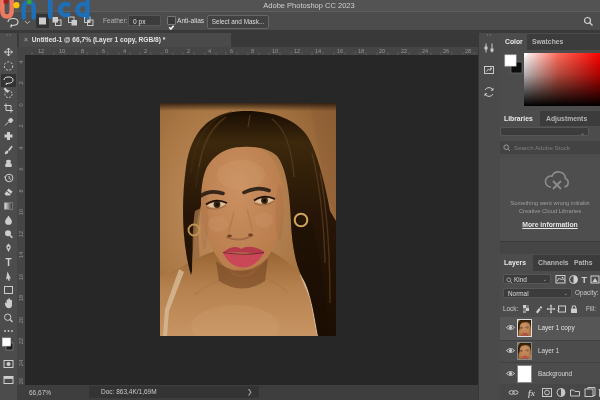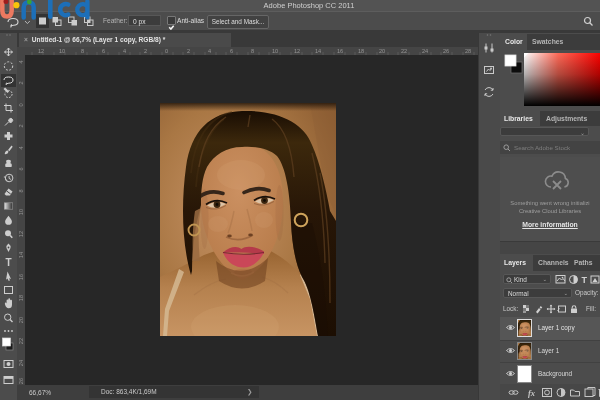--- a/index.html
+++ b/index.html
@@ -20,21 +20,21 @@
   #statusbar{left:17px;top:385px;width:461px;height:15px;background:#3e3e3e;
     color:#c9c9c9;font-size:6.5px;}
   #rightstrip{left:478px;top:33px;width:22px;height:367px;background:#4a4a4a;
     border-left:1px solid #383838;box-sizing:border-box;}
   #panels{left:500px;top:33px;width:100px;height:367px;background:#4c4c4c;}
   .ptabs{position:absolute;left:500px;width:100px;background:#3c3c3c;}
   .input{background:#3c3c3c;border:1px solid #575757;box-sizing:border-box;}
 </style>
 </head>
 <body>
-  <div id="titlebar" class="abs"><span style="margin-left:18px">Adobe Photoshop CC 2011</span></div>
+  <div id="titlebar" class="abs"><span style="margin-left:18px">Adobe Photoshop CC 2023</span></div>
 
   <div id="optionsbar" class="abs">
 
     <svg class="abs" style="left:6px;top:4px" width="26" height="12" viewBox="0 0 26 12">
       <path d="M2,6 Q2,2.5 7,2.5 Q12,2.5 12,6 Q12,9 7.5,9.2 Q5.5,9.3 5,10.5 Q4.6,9 6,8.6" fill="none" stroke="#d6d6d6" stroke-width="1.1"></path>
       <path d="M19,5 l2.4,2.6 2.4,-2.6" fill="none" stroke="#b5b5b5" stroke-width="1"></path>
     </svg>
 
     <div class="abs" style="left:36px;top:2px;width:13px;height:14px;background:#333333"></div>
     <svg class="abs" style="left:36px;top:2px" width="62" height="14" viewBox="0 0 62 14">

